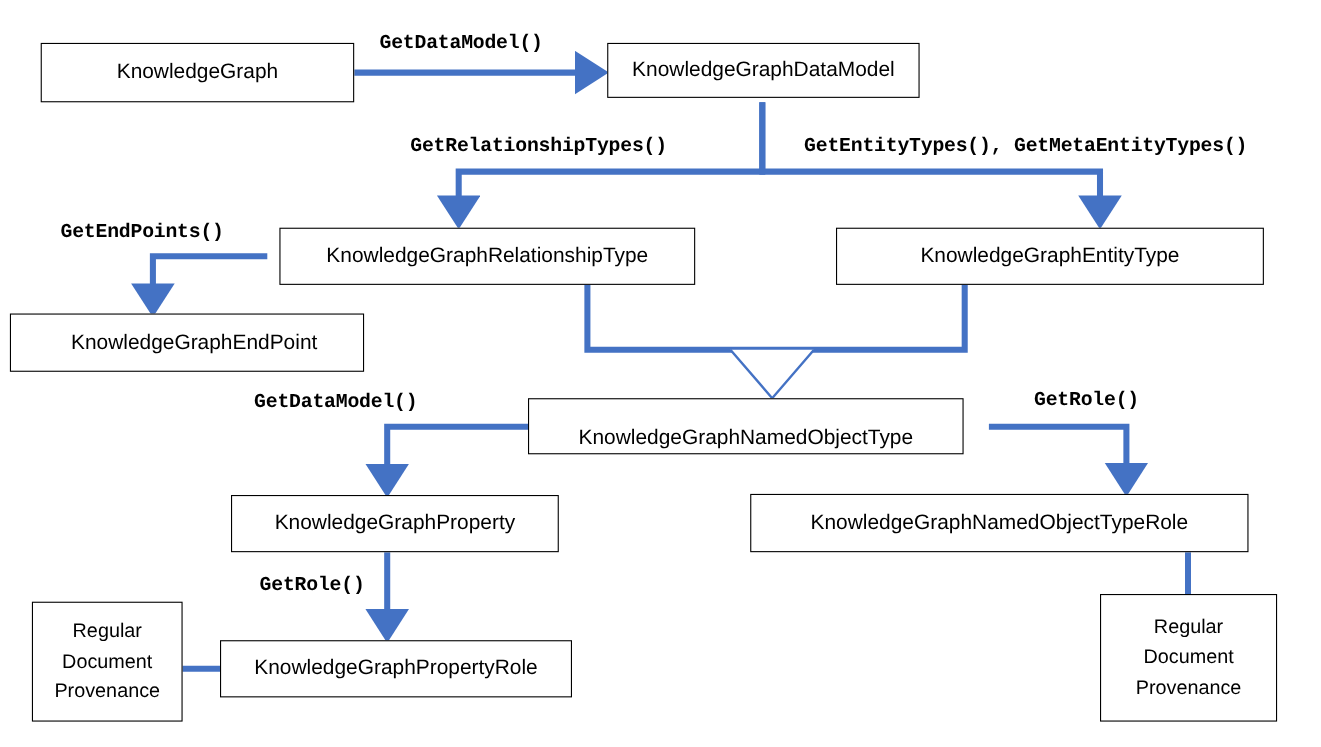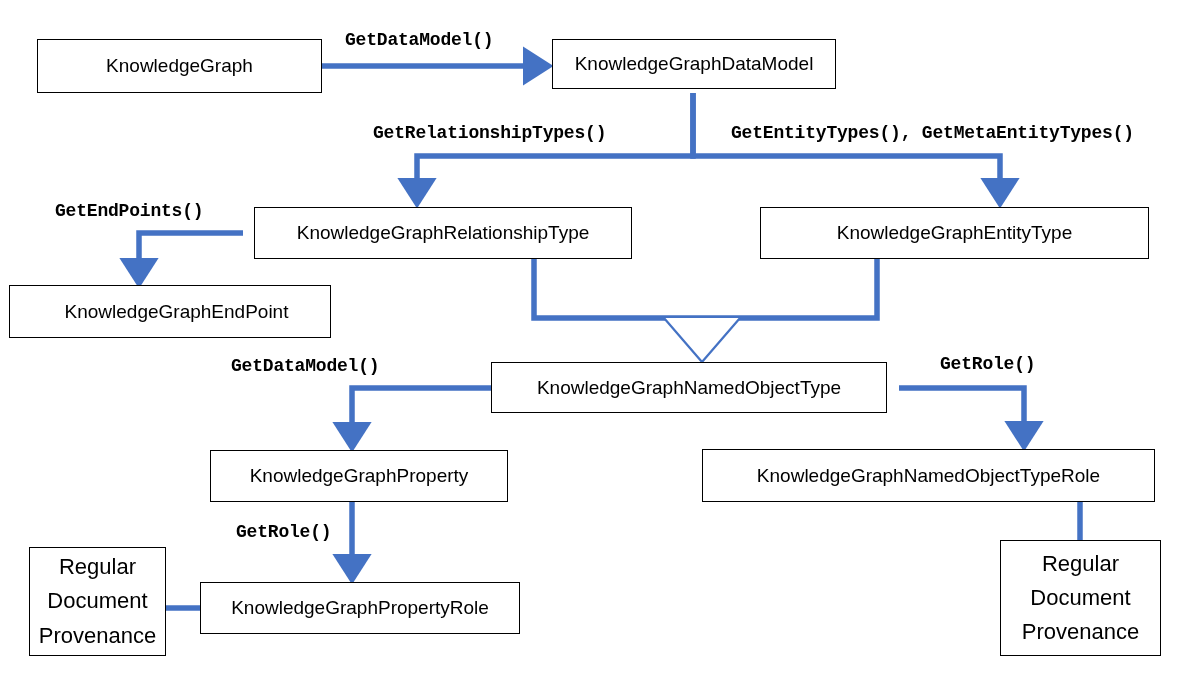--- a/index.html
+++ b/index.html
@@ -24,21 +24,21 @@
     align-items: center;
     justify-content: center;
     text-align: center;
     color: #000000;
     font-family: "Liberation Sans", sans-serif;
     font-size: 19px;
     line-height: 1.35;
     z-index: 5;
   }
   .node.multiline {
-    font-size: 22px;
+    font-size: 18px;
     line-height: 1.55;
     white-space: pre-line;
   }
   .edge-label {
     position: absolute;
     color: #000000;
     font-family: "Liberation Mono", monospace;
     font-size: 18px;
     font-weight: 700;
     letter-spacing: -0.2px;
@@ -118,29 +118,29 @@
   </div>
 
   <div class="node" style="left:760px; top:207px; width:389px; height:52px;">
     <span>KnowledgeGraphEntityType</span>
   </div>
 
   <div class="node" style="left:9px; top:285px; width:322px; height:53px;padding-left:13px;">
     <span>KnowledgeGraphEndPoint</span>
   </div>
 
-  <div class="node" style="left:491px; top:362px; width:396px; height:51px;">
+  <div class="node" style="left:480px; top:362px; width:396px; height:51px;align-items:flex-end;">
     <span>KnowledgeGraphNamedObjectType</span>
   </div>
 
   <div class="node" style="left:210px; top:450px; width:298px; height:52px;">
     <span>KnowledgeGraphProperty</span>
   </div>
 
-  <div class="node" style="left:682px; top:449px; width:453px; height:53px;margin-left:20px;">
+  <div class="node" style="left:682px; top:449px; width:453px; height:53px;">
     <span>KnowledgeGraphNamedObjectTypeRole</span>
   </div>
 
   <div class="node" style="left:200px; top:582px; width:320px; height:52px;">
     <span>KnowledgeGraphPropertyRole</span>
   </div>
 
   <div class="node multiline" style="left:29px; top:547px; width:137px; height:109px;">
     <span>Regular
 Document

